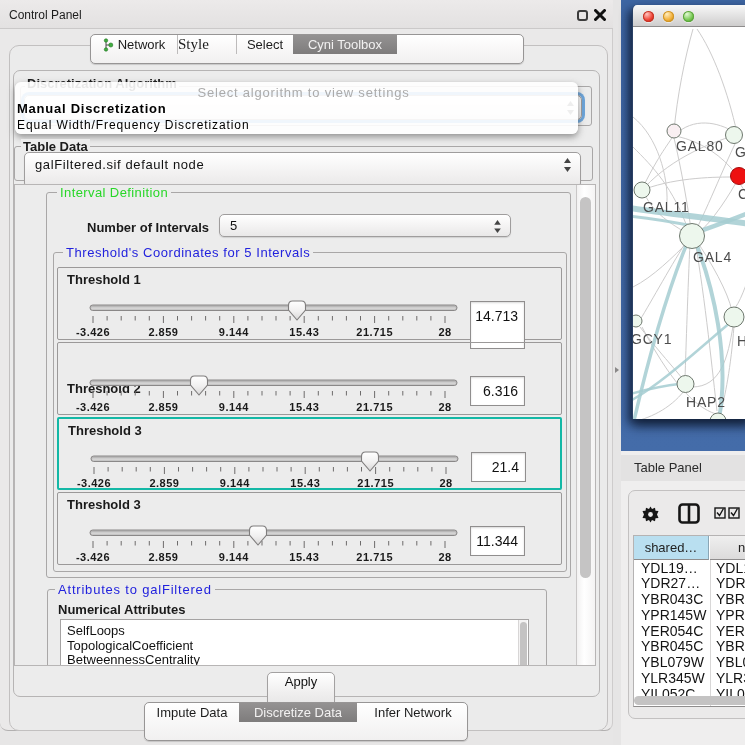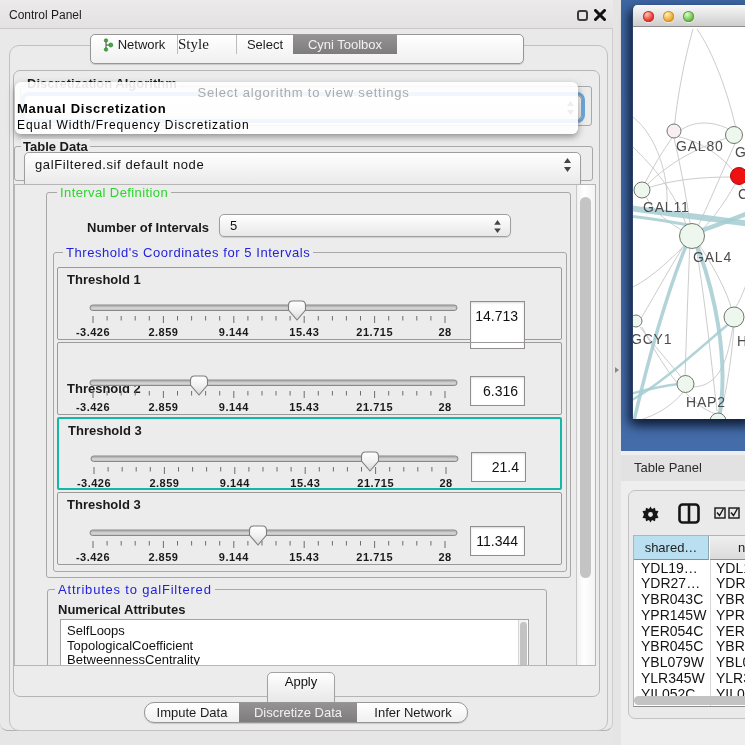--- a/index.html
+++ b/index.html
@@ -150,21 +150,21 @@
 <div class="abs" style="left:6px;top:32.0px;font-size:13px;color:#111;">BetweennessCentrality</div>
 
 <div class="abs" style="right:1px;top:0px;width:9px;height:118px;background:#f4f3f3;border-left:1px solid #d8d6d6;">
         <div class="abs" style="left:1px;top:2px;width:7px;height:114px;background:#c4c3c3;border-radius:4px;"></div>
       </div>
 </div>
 <div class="abs" style="left:561px;top:0px;width:19px;height:480px;background:linear-gradient(90deg,#f2f1f1,#ffffff 40%,#f4f3f3);border-left:1px solid #c9c7c7;"></div>
 <div class="abs" style="left:565px;top:12px;width:11px;height:381px;background:#c5c4c4;border-radius:5.5px;"></div>
 </div>
 <div class="abs" style="left:267px;top:672px;width:68px;height:36px;border:1px solid #a3a1a1;border-radius:5px;background:linear-gradient(#ffffff,#efeeee 60%,#e6e5e5);font-size:13px;color:#111;text-align:center;line-height:18px;box-shadow:0 1px 1px rgba(0,0,0,0.1);">Apply</div>
-<div class="abs" style="left:144px;top:702px;width:324px;height:21px;border:1px solid #979595;border-radius:10px;overflow:hidden;background:linear-gradient(#ffffff,#f1f0f0);box-shadow:0 1px 1px rgba(0,0,0,0.15);">
+<div class="abs" style="left:144px;top:702px;width:324px;height:39px;border:1px solid #979595;border-radius:5px;overflow:hidden;background:linear-gradient(#ffffff,#f1f0f0);box-shadow:0 1px 1px rgba(0,0,0,0.15);">
     <div style="position:absolute;left:0px;top:0;width:94px;height:19px;line-height:19px;text-align:center;font-size:13px;color:#1c1c1c;">Impute Data</div>
     <div style="position:absolute;left:94px;top:0;width:118px;height:19px;line-height:19px;text-align:center;font-size:13px;background:linear-gradient(#949292,#7e7c7c);color:#f2f1f1;">Discretize Data</div>
     <div style="position:absolute;left:212px;top:0;width:112px;height:19px;line-height:19px;text-align:center;font-size:13px;color:#1c1c1c;">Infer Network</div>
   </div>
 <div class="abs" style="left:613px;top:0;width:8px;height:745px;background:#e6e5e5;"></div>
 <svg class="abs" style="left:613px;top:366px" width="7" height="8" viewBox="0 0 7 8">
     <path d="M2 1 L6 4 L2 7 Z" fill="#8a8888"></path>
   </svg>
 <div class="abs" style="left:621px;top:0;width:124px;height:451px;background:linear-gradient(#3e66a3,#446ca9);"></div>
 <div class="abs" style="left:632px;top:5px;width:120px;height:414px;box-shadow:-4px 4px 9px rgba(8,18,40,0.5), 0 7px 12px rgba(5,10,25,0.65);border-left:1px solid rgba(30,40,60,0.6);border-radius:5px 0 0 0;overflow:hidden;">

